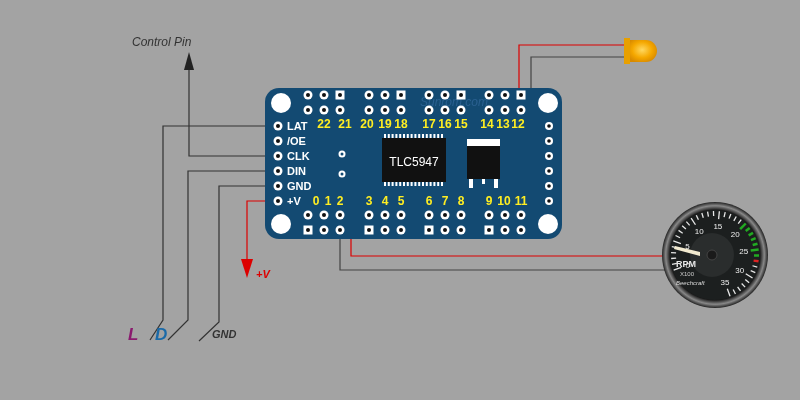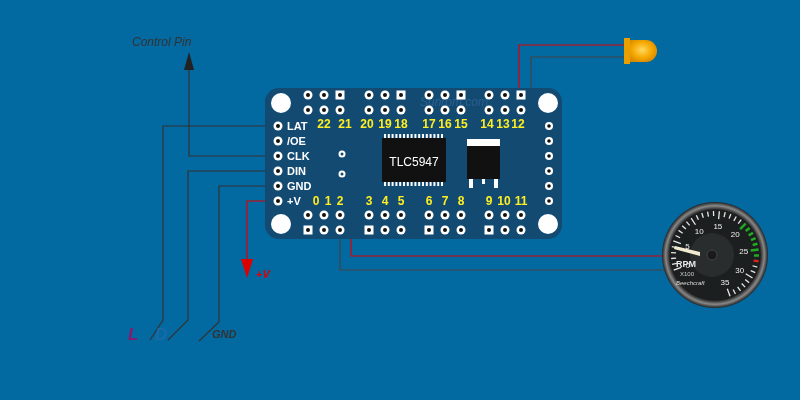--- a/index.html
+++ b/index.html
@@ -1,16 +1,16 @@
 <!DOCTYPE html>
 <html><head>
 <meta charset="utf-8">
 <style>
   html, body { margin:0; padding:0; background:#ffffff; }
-  #stage { position:relative; width:800px; height:400px; overflow:hidden; background:#0369a1; font-family:"Liberation Sans", sans-serif; }
+  #stage { position:relative; width:800px; height:400px; overflow:hidden; background:#a3a3a3; font-family:"Liberation Sans", sans-serif; }
   svg { position:absolute; left:0; top:0; }
   .silk { font-family:"Liberation Sans", sans-serif; font-weight:bold; fill:#ffffff; font-size:11px; }
   .num { font-family:"Liberation Sans", sans-serif; font-weight:bold; fill:#ffee22; font-size:12px; }
   .ann { font-family:"Liberation Sans", sans-serif; font-style:italic; }
 </style>
 </head>
 <body>
 
 <div id="stage">
 <svg width="800" height="400" viewBox="0 0 800 400">

